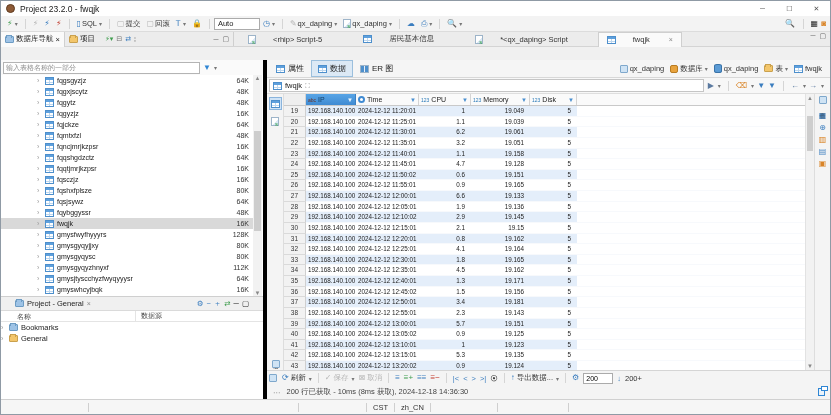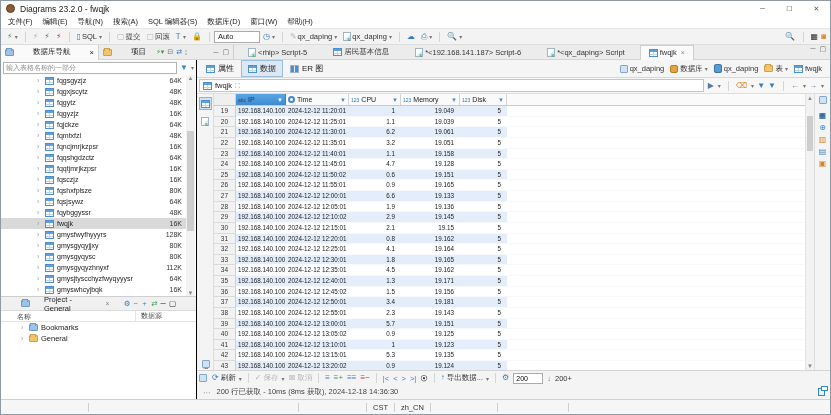--- a/index.html
+++ b/index.html
@@ -29,26 +29,26 @@
 .red { color:#c0392b; }
 .orange { color:#d98427; }
 .caret { font-size:6px; color:#777; margin-left:1px; }
 .combo { background:#fff; border:1px solid #ababab; height:12px; display:flex; align-items:center; padding:0 3px; font-size:7.5px; min-width:46px; }
 .tblabel { font-size:7.5px; color:#333; }
 .toolbar-right { margin-left:auto; display:flex; align-items:center; gap:3px; padding-right:4px; }
 
 
 .tabrow { height:15px; display:flex; background:#ececec; border-bottom:1px solid #d4d4d4; }
 .navhead { width:233px; display:flex; align-items:center; border-right:1px solid #cfcfcf; flex:none; }
-.navtab { height:15px; display:flex; align-items:center; gap:19px; padding:4px 4px; font-size:7.5px; color:#222; }
+.navtab { height:15px; display:flex; align-items:center; gap:2px; padding:4px 4px; font-size:7.5px; color:#222; }
 .navtab.active { background:#fafafa; border-right:1px solid #d0d0d0; }
 .navhead-icons { display:flex; gap:3px; align-items:center; color:#777; font-size:7px; margin-left:6px; }
 .navhead-winicons { margin-left:auto; display:flex; gap:4px; align-items:center; color:#666; font-size:7px; padding-right:4px; }
 .edittabs { flex:1; display:flex; align-items:center; padding-left:3px; min-width:0; }
-.etab { height:15px; display:flex; align-items:center; gap:2px; padding:0 11px; font-size:7.5px; color:#333; white-space:nowrap; }
+.etab { height:15px; display:flex; align-items:center; gap:17px; padding:0 11px; font-size:7.5px; color:#333; white-space:nowrap; }
 .etab.active { background:#fafafa; border:1px solid #cfcfcf; border-bottom:none; padding:0 8px; }
 .etab .close { color:#888; font-size:7px; margin-left:2px; }
 .edittabs-right { display:flex; gap:4px; color:#666; font-size:7px; padding-right:4px; }
 
 
 .i { display:inline-block; flex:none; }
 .i-table { width:9px; height:8px; border:1px solid #4d8fcc; background:
   linear-gradient(to bottom,#5ea0dd 0 2px,rgba(0,0,0,0) 2px),
   linear-gradient(to right,rgba(0,0,0,0) 0 3px,#bcd6ee 3px 4px,rgba(0,0,0,0) 4px),
   linear-gradient(to bottom,rgba(0,0,0,0) 0 4px,#bcd6ee 4px 5px,rgba(0,0,0,0) 5px),#fff; }
@@ -63,45 +63,45 @@
 .i-conn { width:8px; height:8px; background:#cfe3f4; border:1px solid #7fa8cc; border-radius:1px; }
 .i-clock { width:7px; height:7px; border-radius:50%; background:#fff; border:2px solid #3f8ad2; }
 .i-er { width:9px; height:8px; background:
   linear-gradient(to right,#4d8fcc 0 3px,rgba(0,0,0,0) 3px) top left/3px 3px no-repeat,
   linear-gradient(to right,#4d8fcc 0 3px,rgba(0,0,0,0) 3px) bottom left/3px 3px no-repeat,
   linear-gradient(to right,#4d8fcc 0 3px,rgba(0,0,0,0) 3px) top right/3px 3px no-repeat,
   linear-gradient(to right,#4d8fcc 0 3px,rgba(0,0,0,0) 3px) bottom right/3px 3px no-repeat,#e8eef5; border:1px solid #9db4c9; }
 
 
 .content { position:absolute; top:59px; left:0; right:0; bottom:15px; display:flex; }
-.leftpanel { width:196px; background:#fff; border-right:1px solid #000000; position:relative; flex:none; }
+.leftpanel { width:266px; background:#fff; border-right:4px solid #000000; position:relative; flex:none; }
 .navfilter { height:15px; background:#fafafa; display:flex; align-items:center; padding:1px 2px; }
 .navfilter input { width:197px; height:12px; border:1px solid #b4b4b4; font-size:7px; padding:0 2px; color:#333; background:#fff; font-family:inherit; }
 .navfilter input::placeholder { color:#8f8f8f; }
 .nf-funnel { color:#2f86d4; font-size:8px; margin-left:3px; }
 .nf-caret { color:#777; font-size:6px; margin-left:3px; }
 .tree { position:absolute; top:15px; left:0; right:10px; height:221px; overflow:hidden; }
 .tree-row { height:11px; display:flex; align-items:center; padding-left:36px; font-size:7px; color:#1a1a1a; }
 .tree-row .arr { width:8px; color:#9a9a9a; font-size:7px; }
 .tree-row .nm { margin-left:3px; white-space:nowrap; }
 .tree-row .sz { margin-left:auto; padding-right:4px; color:#333; }
 .tree-row.selected { background:#d9d9d9; }
 .treescroll { position:absolute; top:15px; right:1px; width:9px; height:221px; background:#f2f2f2; }
 .treescroll .arrow { position:absolute; left:0; width:9px; text-align:center; font-size:6px; color:#888; }
 .treescroll .thumb { position:absolute; left:1px; width:7px; background:#cdcdcd; }
 
 
 .project { position:absolute; top:236px; left:0; right:0; bottom:0; border-top:1px solid #cfcfcf; background:#fff; }
-.proj-head { height:14px; background:#f0f0f0; border-bottom:1px solid #dadada; display:flex; align-items:center; gap:14px; padding:0 20px; font-size:7.5px; }
+.proj-head { height:14px; background:#f0f0f0; border-bottom:1px solid #dadada; display:flex; align-items:center; gap:3px; padding:0 14px; font-size:7.5px; }
 .proj-head .close { color:#888; font-size:7px; }
 .proj-icons { margin-left:auto; display:flex; gap:3px; font-size:7.5px; align-items:center; }
 .proj-cols { height:11px; display:flex; font-size:7px; color:#444; border-bottom:1px solid #e4e4e4; align-items:center; }
 .proj-cols .c1 { width:135px; padding-left:16px; border-right:1px solid #e4e4e4; height:11px; line-height:11px; }
 .proj-cols .c2 { padding-left:5px; }
-.proj-row { height:11px; display:flex; align-items:center; padding-left:20px; font-size:7.5px; }
+.proj-row { height:11px; display:flex; align-items:center; padding-left:0; font-size:7.5px; }
 .proj-row .arr { width:8px; color:#9a9a9a; font-size:7px; }
 
 
 .mainarea { flex:1; display:flex; flex-direction:column; background:#fff; min-width:0; }
 .maintabs { height:18px; background:#f5f5f5; border-bottom:1px solid #d8d8d8; display:flex; align-items:center; padding-left:2px; }
 .mtab { height:17px; display:flex; align-items:center; gap:3px; padding:0 6px; font-size:8px; color:#222; border:1px solid transparent; }
 .mtab.active { background:#dce9f5; border:1px solid #9bbfdd; }
 .breadcrumb { margin-left:auto; display:flex; align-items:center; gap:2px; padding-right:6px; font-size:7.5px; color:#333; }
 .bc-item { display:flex; align-items:center; gap:2px; padding:0 2px; }
 .bc-caret { font-size:6px; color:#777; }
@@ -166,39 +166,28 @@
 .sb-sep { width:1px; height:9px; background:#cfcfcf; }
 .sb-cell { padding:0 6px; }
 </style>
 </head>
 <body>
 
 <div id="app">
 
   <div class="titlebar">
     <span class="app-icon"></span>
-    <span class="title-text">Diagrams 23.2.0 - fwqjk</span>
+    <span class="title-text">Project 23.2.0 - fwqjk</span>
     <div class="win-btns">
       <span class="win-btn">─</span>
       <span class="win-btn">☐</span>
       <span class="win-btn">✕</span>
     </div>
   </div>
 
-  <div class="menubar">
-
-  <span class="menu-item">文件(F)</span>
-      <span class="menu-item">编辑(E)</span>
-      <span class="menu-item">导航(N)</span>
-      <span class="menu-item">搜索(A)</span>
-      <span class="menu-item">SQL 编辑器(S)</span>
-      <span class="menu-item">数据库(D)</span>
-      <span class="menu-item">窗口(W)</span>
-      <span class="menu-item">帮助(H)</span>
-    </div>
 
   <div class="toolbar">
     <span class="tb">
         <span class="glyph green">⚡</span>
         <span class="caret">▾</span>
       </span>
     <span class="tbsep"></span>
     <span class="tb">
         <span class="glyph dis">⚡</span>
       </span>
@@ -299,25 +288,20 @@
           <span>&lt;rhip&gt; Script-5</span>
           <span class="close"></span>
         </span>
 
         <span class="etab">
           <span class="i i-table"></span>
           <span>居民基本信息</span>
           <span class="close"></span>
         </span>
 
-        <span class="etab">
-          <span class="i i-sql"></span>
-          <span>*&lt;192.168.141.187&gt; Script-6</span>
-          <span class="close"></span>
-        </span>
 
         <span class="etab">
           <span class="i i-sql"></span>
           <span>*&lt;qx_daping&gt; Script</span>
           <span class="close"></span>
         </span>
 
         <span class="etab active">
           <span class="i i-table"></span>
           <span>fwqjk</span>

